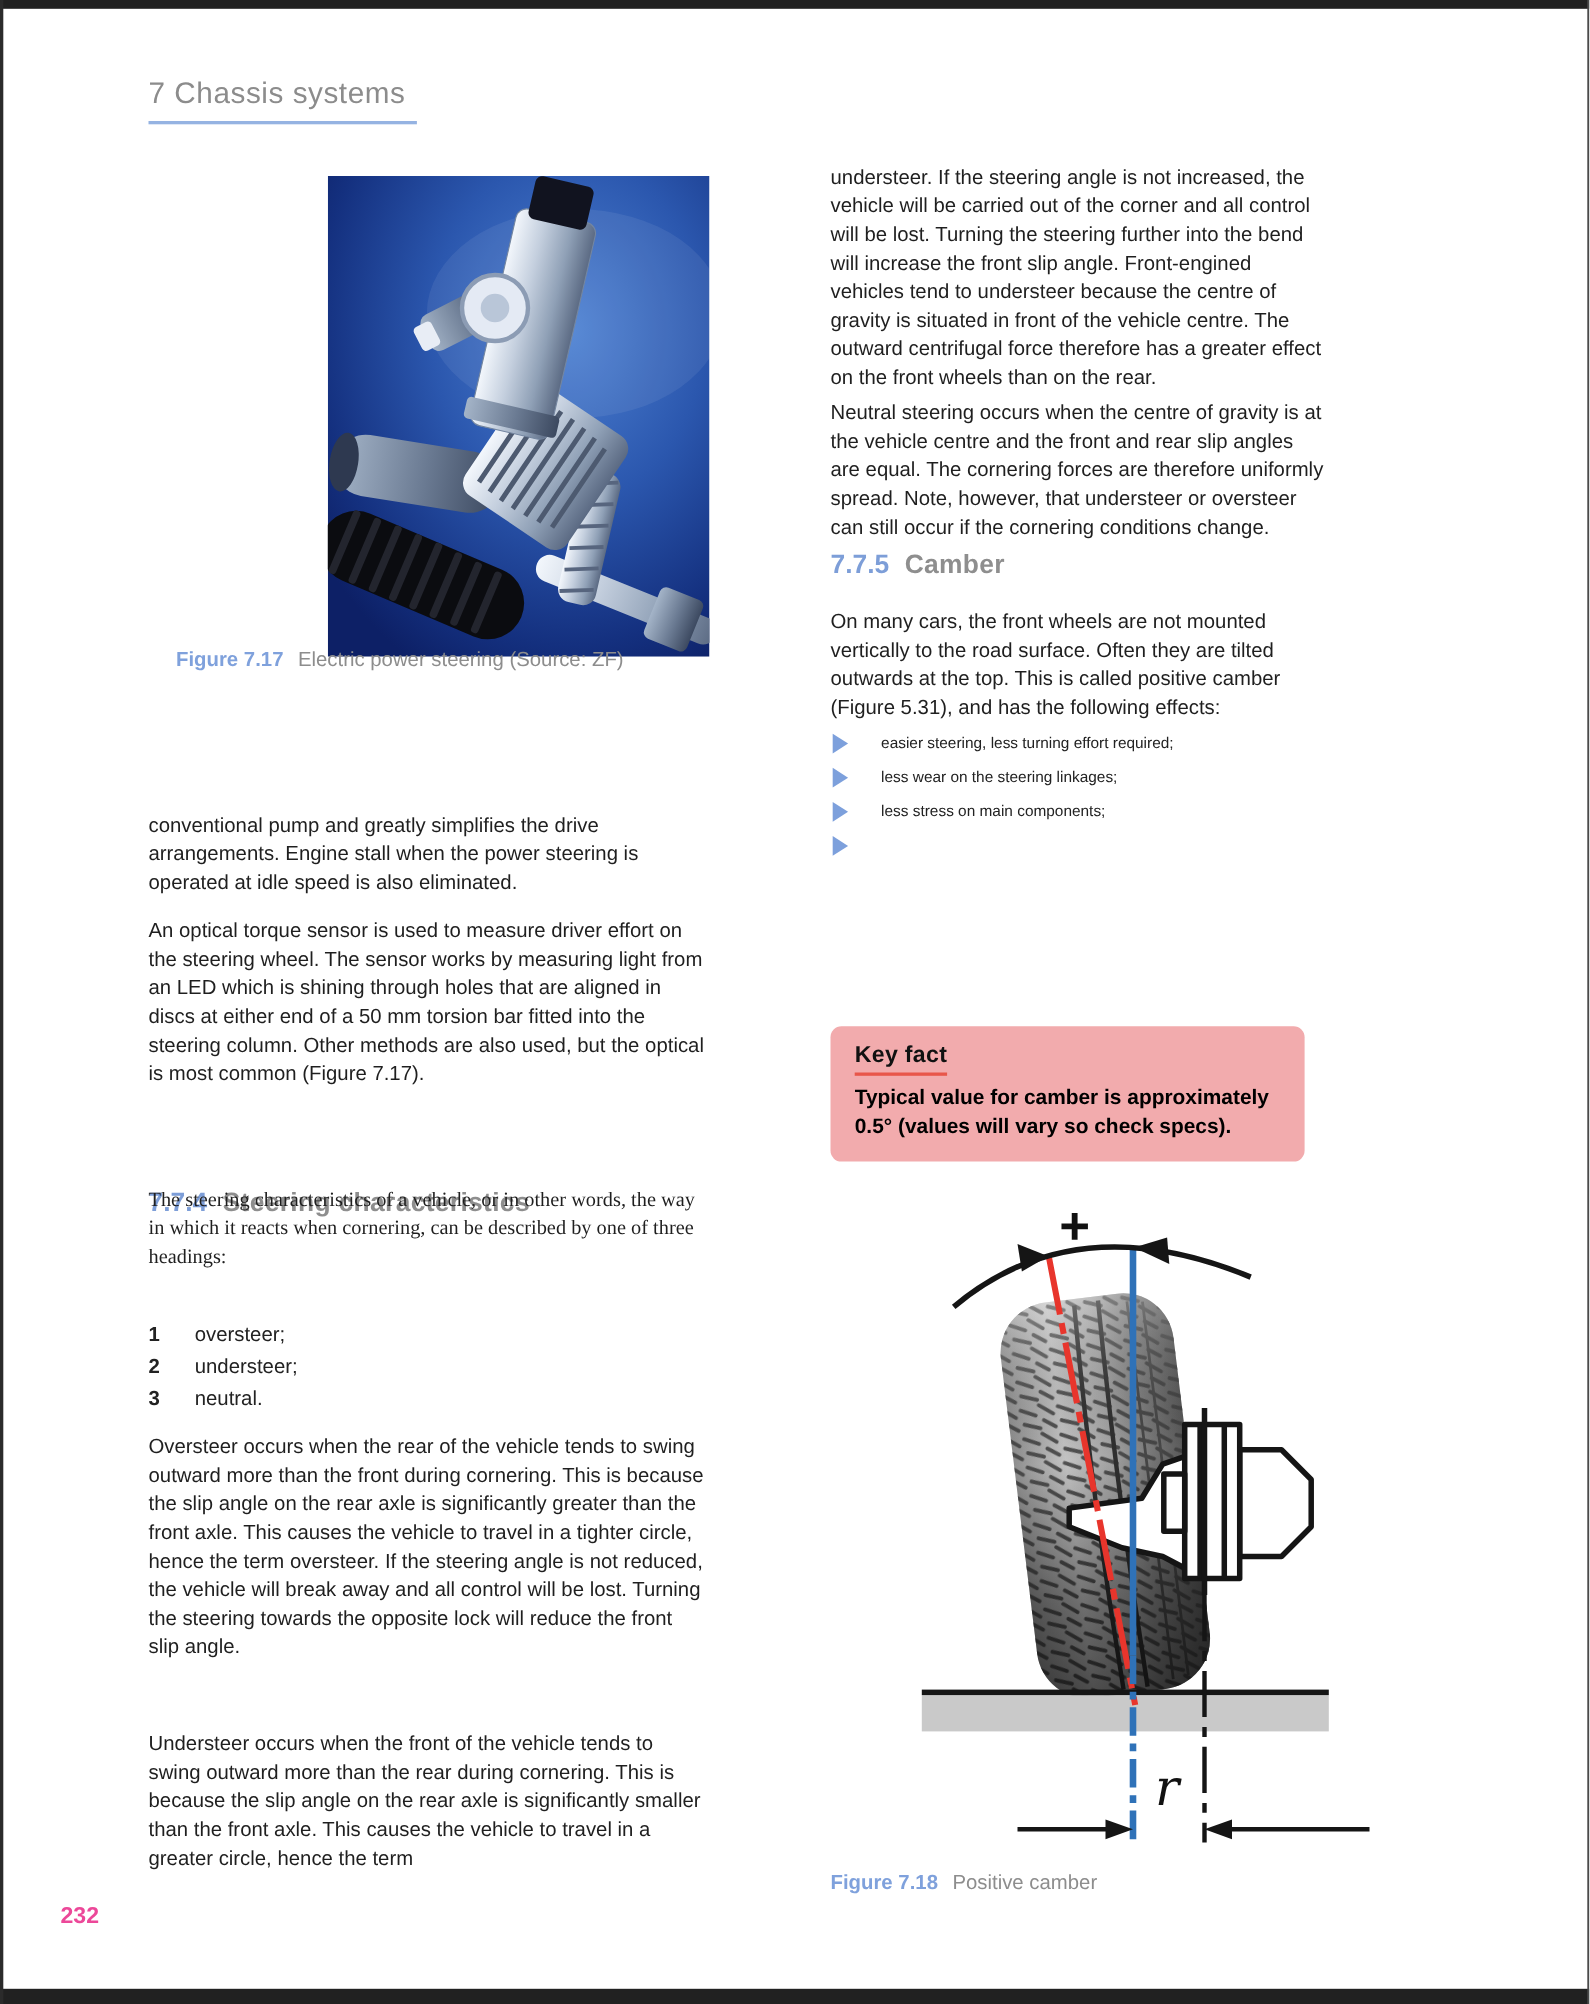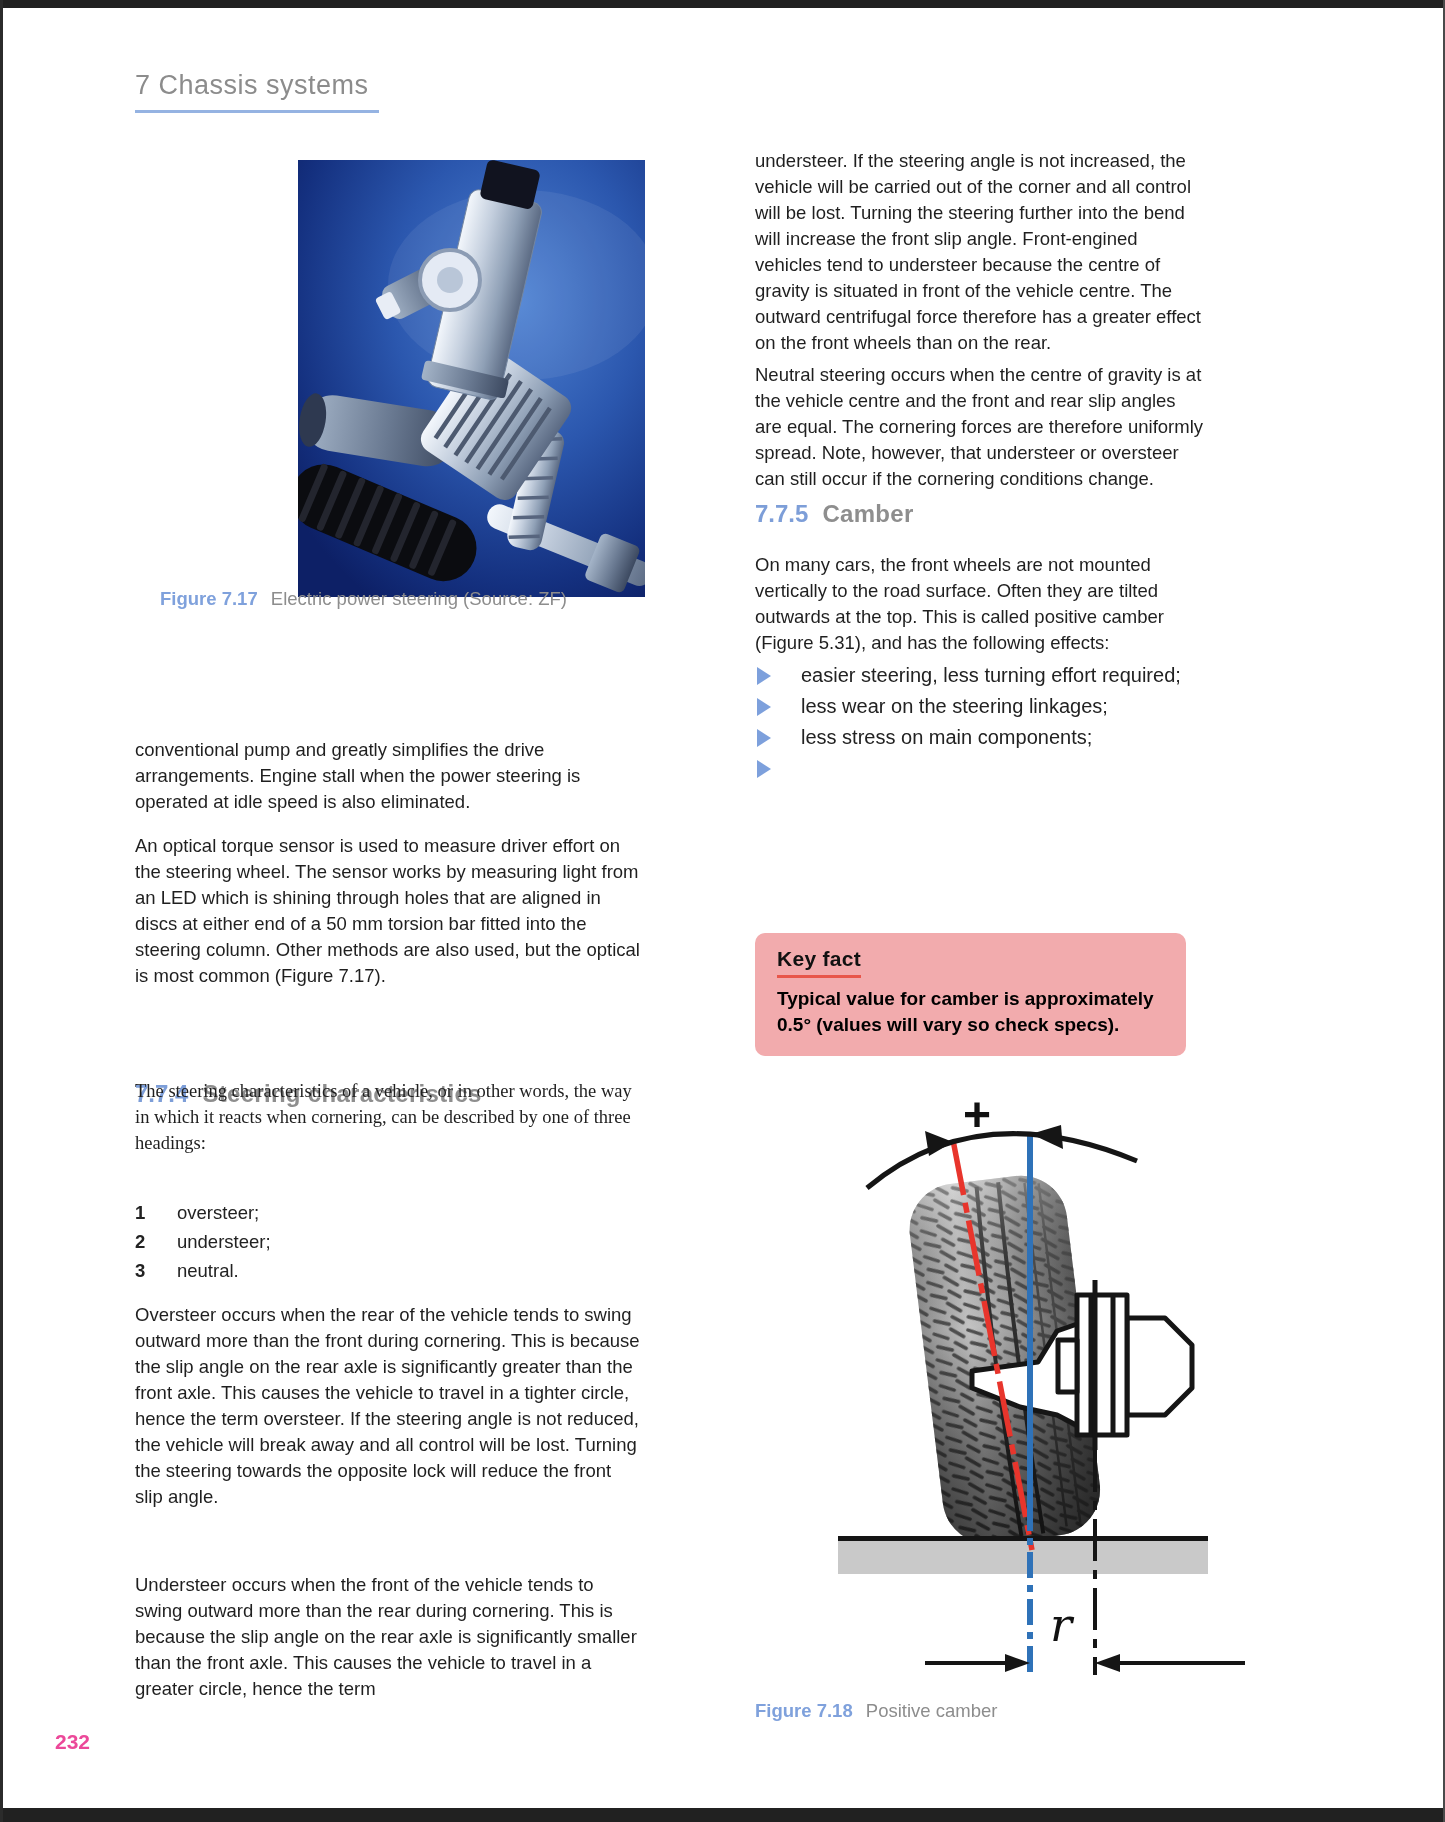--- a/index.html
+++ b/index.html
@@ -27,21 +27,21 @@
   .fig-text{color:#8d8d8d;}
 
   .section-heading{font-size:24px;font-weight:bold;}
   .section-num{color:#7d9ed8;margin-right:14px;}
   .section-title{color:#8e8e8e;letter-spacing:0.3px;}
 
   .num-list{font-size:18.5px;line-height:29px;}
   .num-list .row{display:flex;}
   .num-list .num{font-weight:bold;width:42px;flex:0 0 42px;}
 
-  .bullet-list{font-size:20px;line-height:26px;}
+  .bullet-list{font-size:14px;line-height:26px;}
   .bullet-row{display:flex;margin-bottom:5px;}
   .tri{flex:0 0 14px;width:0;height:0;margin:5px 16px 0 2px;
        border-left:14px solid #7da0dc;border-top:9px solid transparent;border-bottom:9px solid transparent;}
   .bullet-body{flex:1;}
 
   .keyfact{
     box-sizing:border-box;background:#f2abad;border-radius:10px;
     padding:14px 22px 18px 22px;
   }
   .keyfact-title{

